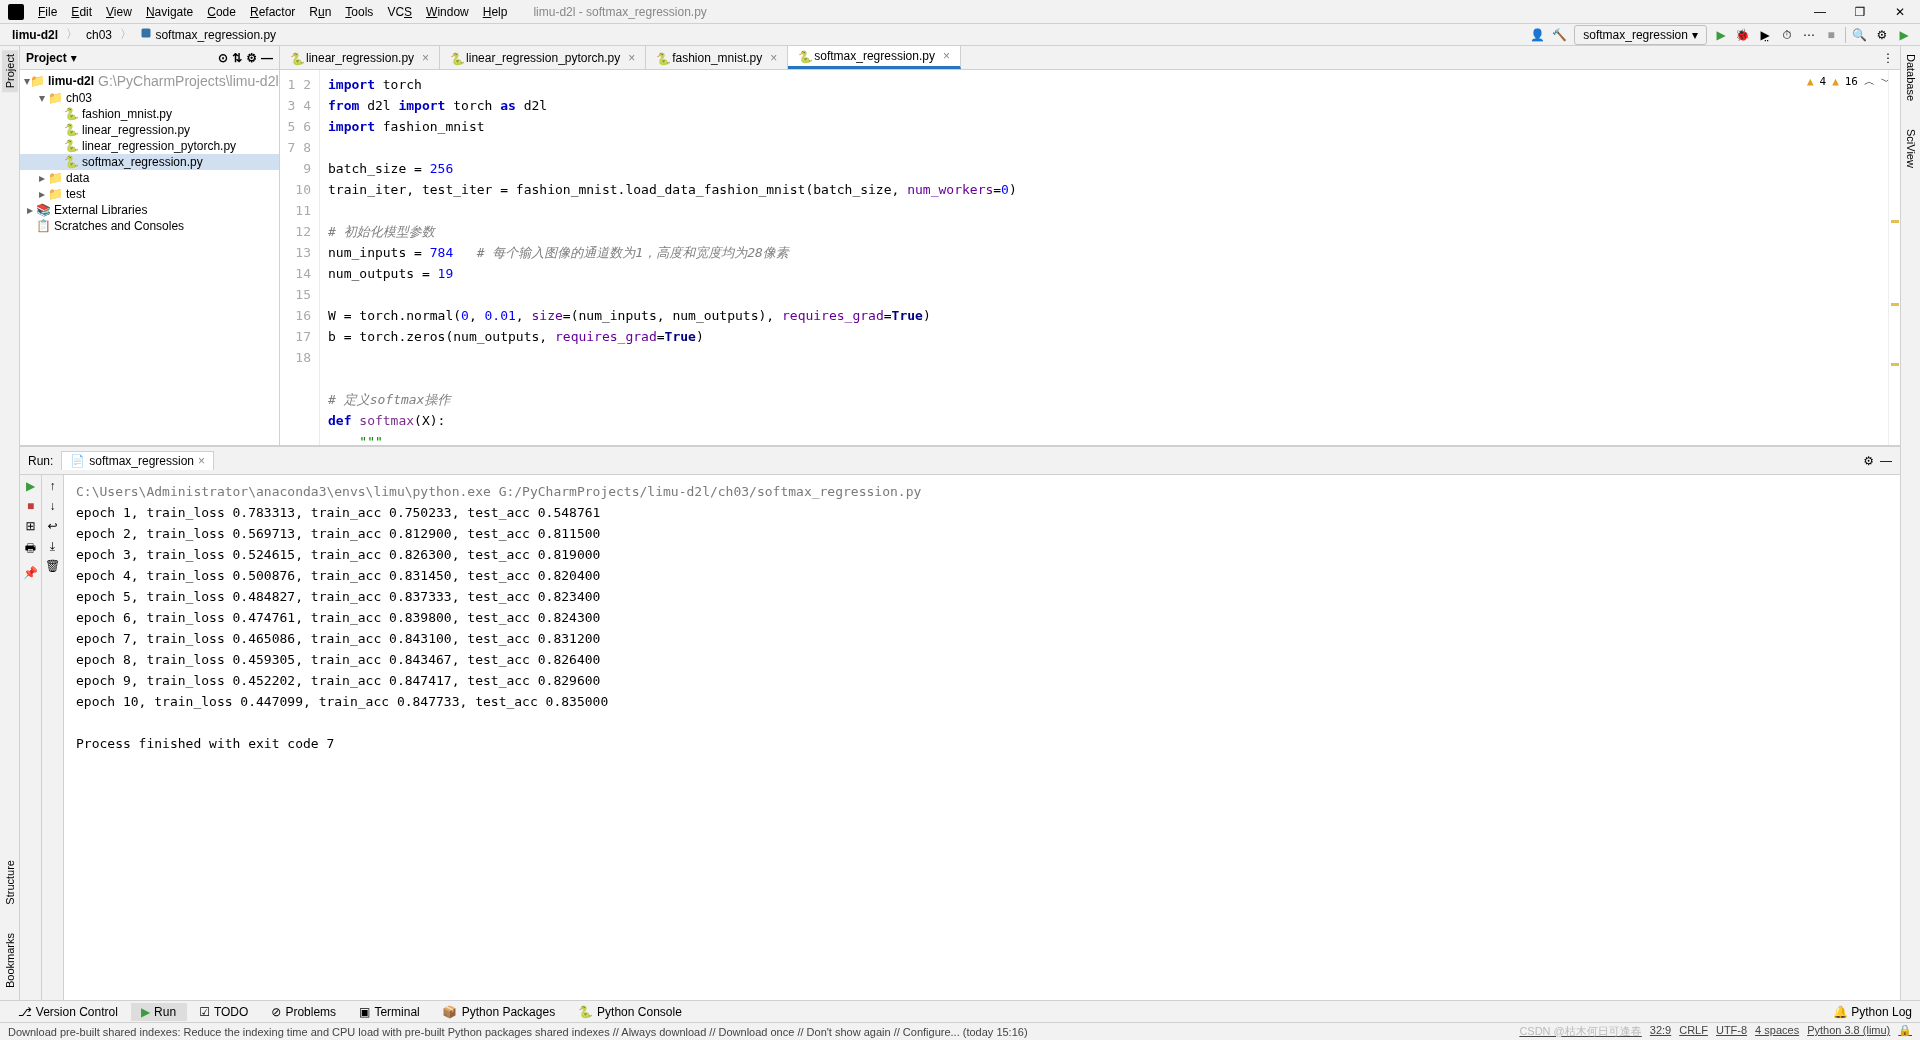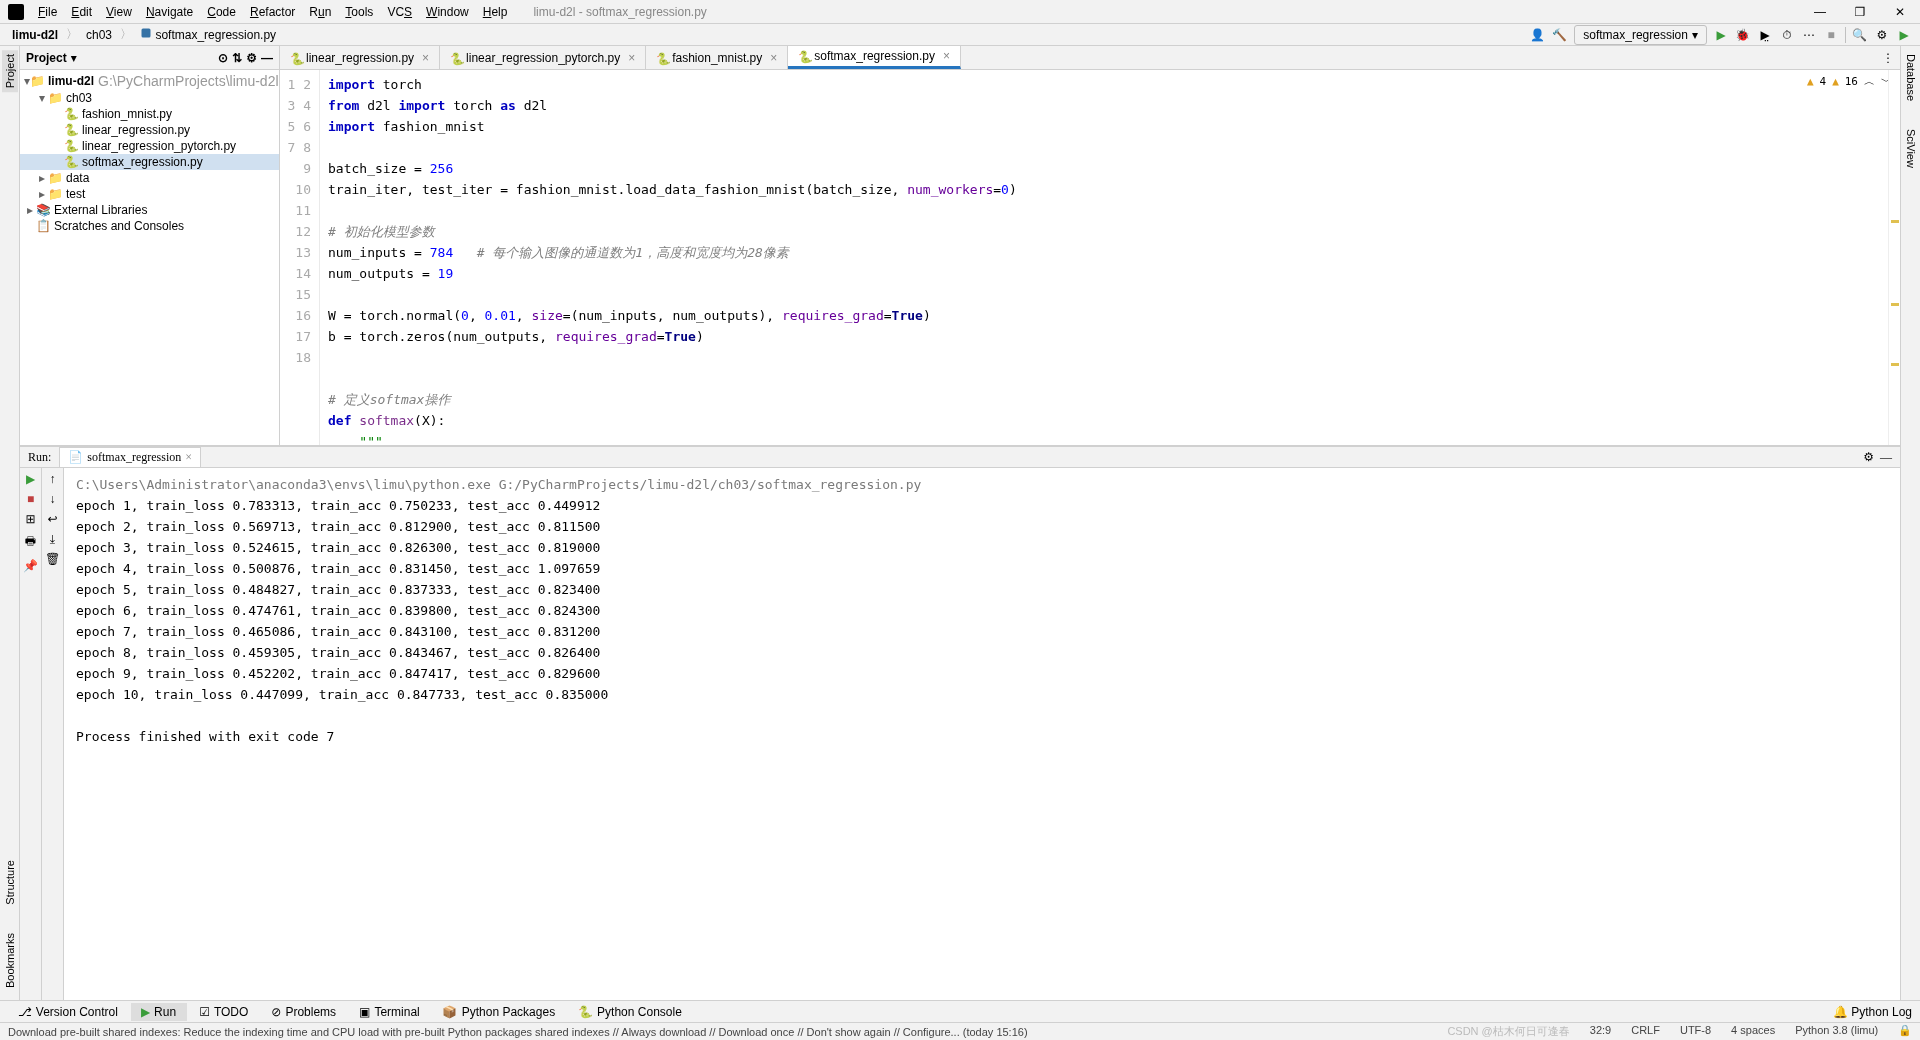--- a/index.html
+++ b/index.html
@@ -67,39 +67,39 @@
     .code .str { color:#008000; }
     .code .cm { color:#808080; font-style:italic; }
     .code .par { color:#660099; }
     .code .bool { color:#000080; font-weight:bold; }
     .code-warnings { position:absolute; top:4px; right:8px; font-size:11px; display:flex; gap:6px; align-items:center; }
     .warn-tri { color:#e0a020; }
     .right-ruler { width:12px; background:#fff; border-left:1px solid #eee; position:relative; }
     .right-ruler .mark { position:absolute; width:8px; height:3px; background:#e0c050; left:2px; }
     
     .run-panel { flex:1; display:flex; flex-direction:column; border-top:1px solid #d0d0d0; }
-    .run-header { height:21px; background:#f2f2f2; border-bottom:1px solid #d0d0d0; display:flex; align-items:center; padding:0 8px;font-family:Liberation Serif, serif; }
+    .run-header { height:28px; background:#f2f2f2; border-bottom:1px solid #d0d0d0; display:flex; align-items:center; padding:0 8px; }
     .run-header .rh-title { font-weight:normal; margin-right:8px; }
     .run-header .rh-tab { padding:2px 8px; background:#fff; border:1px solid #d0d0d0; border-bottom:none; cursor:pointer; display:flex; align-items:center; gap:4px; }
     .run-header .rh-right { margin-left:auto; display:flex; gap:6px; }
     .run-body { flex:1; display:flex; overflow:hidden; }
     .run-toolbar-left { width:22px; background:#f2f2f2; border-right:1px solid #d0d0d0; display:flex; flex-direction:column; align-items:center; padding-top:4px; gap:6px; }
     .run-toolbar-left2 { width:22px; background:#f2f2f2; border-right:1px solid #d0d0d0; display:flex; flex-direction:column; align-items:center; padding-top:4px; gap:6px; }
     .run-output { flex:1; padding:6px 12px; font-family: Consolas, monospace; font-size:13px; line-height:21px; overflow:auto; }
     .run-output .cmd { color:#7a7a7a; }
     .run-output .ep { color:#000; }
     .run-output .done { color:#000; }
     
     .bottom-tool-bar { height:22px; background:#f2f2f2; border-top:1px solid #d0d0d0; display:flex; align-items:center; padding:0 8px; gap:2px; }
     .bottom-tool-bar .btab { padding:2px 10px; cursor:pointer; display:flex; align-items:center; gap:4px; border-right:1px solid transparent; }
     .bottom-tool-bar .btab.active { background:#ddd; }
     .bottom-tool-bar .bright { margin-left:auto; display:flex; align-items:center; gap:6px; }
     
     .status-bar { height:18px; background:#f2f2f2; border-top:1px solid #d0d0d0; display:flex; align-items:center; padding:0 8px; font-size:11px; color:#444; }
-    .status-bar .sb-right { margin-left:auto; display:flex; gap:20px; }
+    .status-bar .sb-right { margin-left:auto; display:flex; gap:8px;text-decoration:underline; }
     
     svg { display:block; }
     .py-icon { color:#3572A5; }
   </style>
 </head>
 <body>
 
 <div class="title-bar">
   <div class="app-icon"></div>
   <div class="menu">
@@ -334,24 +334,24 @@
         </div>
         <div class="run-toolbar-left2">
           <span>↑</span>
           <span>↓</span>
           <span>↩</span>
           <span>⤓</span>
           <span>🗑</span>
         </div>
         <div class="run-output" id="run-output">
             <div class="cmd">C:\Users\Administrator\anaconda3\envs\limu\python.exe G:/PyCharmProjects/limu-d2l/ch03/softmax_regression.py</div>
-            <div class="ep">epoch 1, train_loss 0.783313, train_acc 0.750233, test_acc 0.449912</div>
+            <div class="ep">epoch 1, train_loss 0.783313, train_acc 0.750233, test_acc 0.548761</div>
             <div class="ep">epoch 2, train_loss 0.569713, train_acc 0.812900, test_acc 0.811500</div>
             <div class="ep">epoch 3, train_loss 0.524615, train_acc 0.826300, test_acc 0.819000</div>
-            <div class="ep">epoch 4, train_loss 0.500876, train_acc 0.831450, test_acc 1.097659</div>
+            <div class="ep">epoch 4, train_loss 0.500876, train_acc 0.831450, test_acc 0.820400</div>
             <div class="ep">epoch 5, train_loss 0.484827, train_acc 0.837333, test_acc 0.823400</div>
             <div class="ep">epoch 6, train_loss 0.474761, train_acc 0.839800, test_acc 0.824300</div>
             <div class="ep">epoch 7, train_loss 0.465086, train_acc 0.843100, test_acc 0.831200</div>
             <div class="ep">epoch 8, train_loss 0.459305, train_acc 0.843467, test_acc 0.826400</div>
             <div class="ep">epoch 9, train_loss 0.452202, train_acc 0.847417, test_acc 0.829600</div>
             <div class="ep">epoch 10, train_loss 0.447099, train_acc 0.847733, test_acc 0.835000</div>
             <div>&nbsp;</div>
             <div class="done">Process finished with exit code 7</div>
           </div>
       </div>

